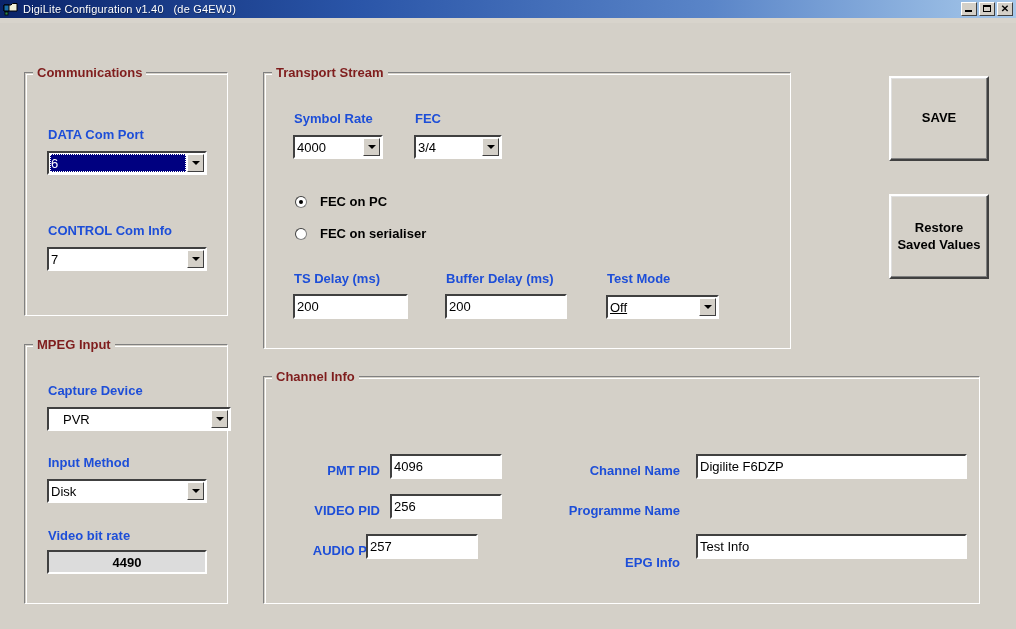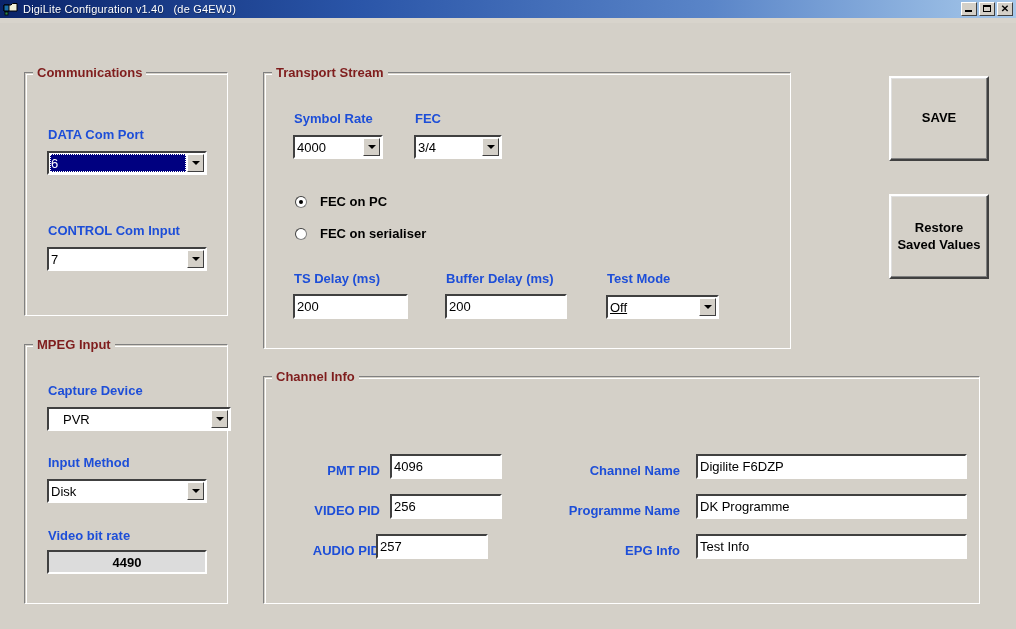--- a/index.html
+++ b/index.html
@@ -313,21 +313,21 @@
   <div class="group" style="left:24px; top:72px; width:204px; height:244px;">
     <div class="group-title">Communications</div>
   </div>
 
   <div class="lbl" style="left:48px; top:127px;">DATA Com Port</div>
   <div class="combo focused" style="left:47px; top:151px; width:160px; height:24px;">
     <div class="cvalue">6</div>
     <div class="arrow"></div>
   </div>
 
-  <div class="lbl" style="left:48px; top:223px;">CONTROL Com Input</div>
+  <div class="lbl" style="left:48px; top:223px;">CONTROL Com Info</div>
   <div class="combo" style="left:47px; top:247px; width:160px; height:24px;">
     <div class="cvalue">7</div>
     <div class="arrow"></div>
   </div>
 
   <div class="group" style="left:24px; top:344px; width:204px; height:260px;">
     <div class="group-title">MPEG Input</div>
   </div>
 
   <div class="lbl" style="left:48px; top:383px;">Capture Device</div>
@@ -386,28 +386,27 @@
     <div class="group-title">Channel Info</div>
   </div>
 
   <div class="lbl right" style="left:250px; top:463px; width:130px;">PMT PID</div>
   <div class="field" style="left:390px; top:454px; width:112px; height:25px;">4096</div>
 
   <div class="lbl right" style="left:250px; top:503px; width:130px;">VIDEO PID</div>
   <div class="field" style="left:390px; top:494px; width:112px; height:25px;">256</div>
 
   <div class="lbl right" style="left:250px; top:543px; width:130px;">AUDIO PID</div>
-  <div class="field" style="left:376px; top:534px; width:112px; height:25px;">257</div>
+  <div class="field" style="left:366px; top:534px; width:112px; height:25px;">257</div>
 
   <div class="lbl right" style="left:520px; top:463px; width:160px;">Channel Name</div>
   <div class="field" style="left:696px; top:454px; width:271px; height:25px;">Digilite F6DZP</div>
 
   <div class="lbl right" style="left:520px; top:503px; width:160px;">Programme Name</div>
-  <div class="field" style="left:696px; top:494px; width:271px; height:25px;">DK Programme</div>
-
-  <div class="lbl right" style="left:520px; top:543px; width:160px;">EPG Info</div>
+
+  <div class="lbl right" style="left:520px; top:555px; width:160px;">EPG Info</div>
   <div class="field" style="left:696px; top:534px; width:271px; height:25px;">Test Info</div>
 
   <div class="btn" style="left:889px; top:76px; width:100px; height:85px;">SAVE</div>
   <div class="btn" style="left:889px; top:194px; width:100px; height:85px;">Restore
 Saved Values</div>
 
 </div>
 
 </body></html>

